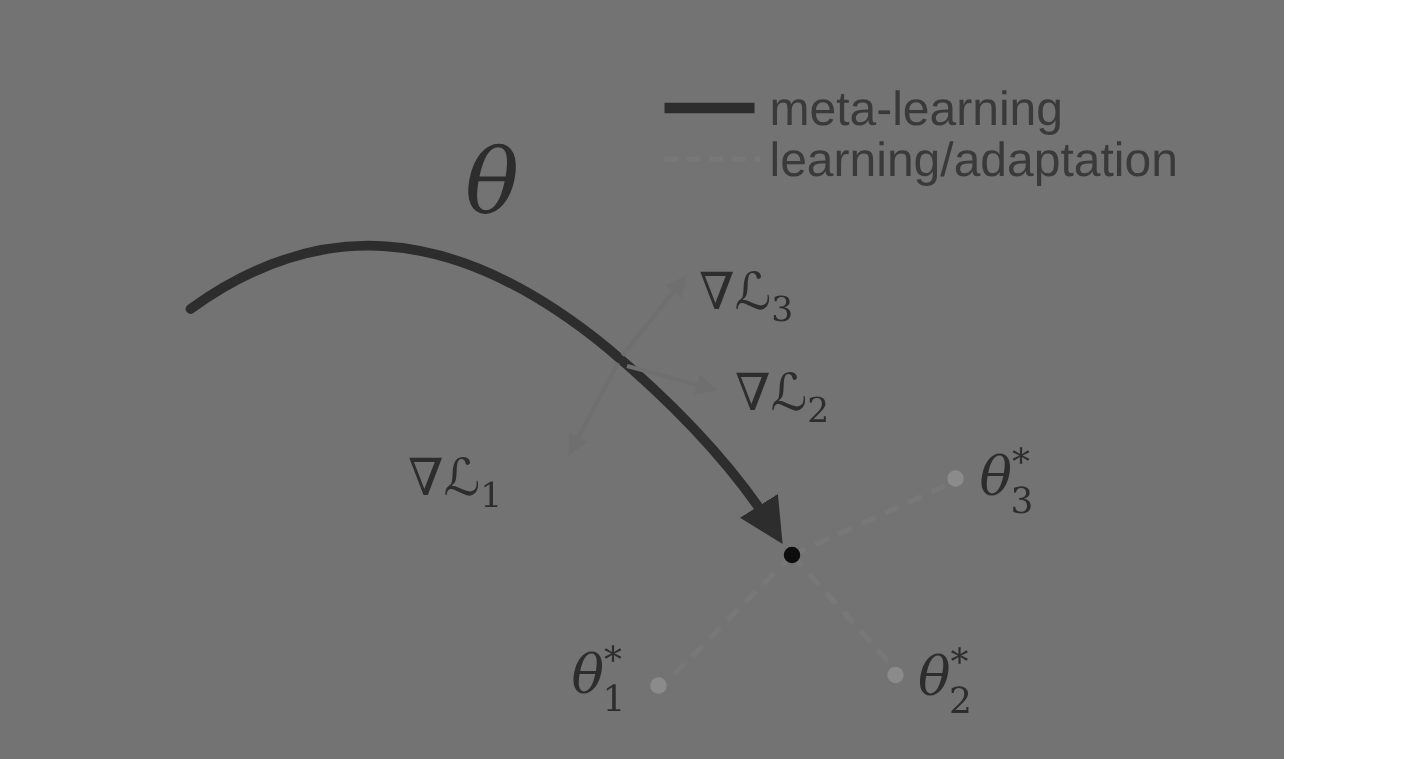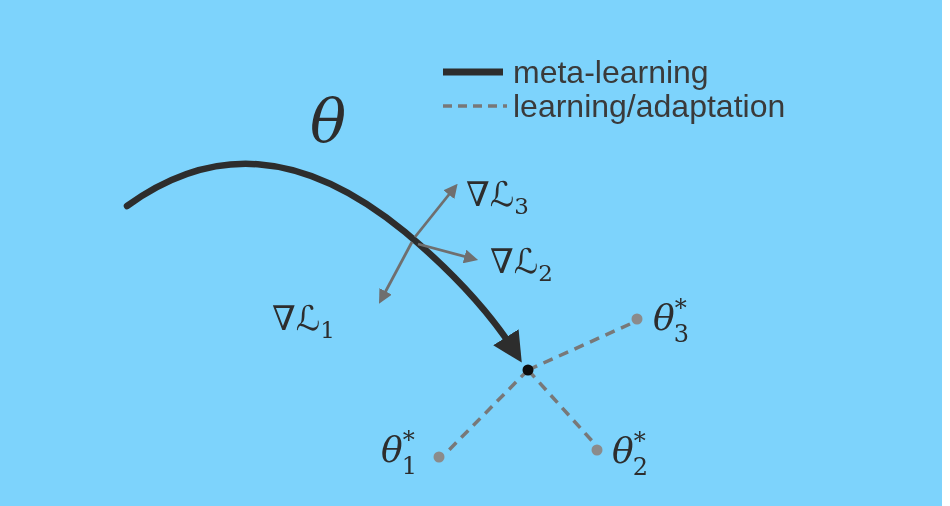--- a/index.html
+++ b/index.html
@@ -2,23 +2,23 @@
 <html><head>
 <meta charset="utf-8">
 <style>
   html, body {
     margin: 0;
     padding: 0;
     background: #ffffff;
   }
   .stage {
     position: relative;
-    width: 942px;
+    width: 856px;
     height: 506px;
-    background: #7dd3fc;
+    background: #737373;
     overflow: hidden;
     font-family: "Liberation Sans", sans-serif;
   }
   svg text { user-select: none; }
   .legend-text {
     font-family: "Liberation Sans", sans-serif;
     font-size: 32px;
     fill: #3a3a3a;
   }
   .math {

